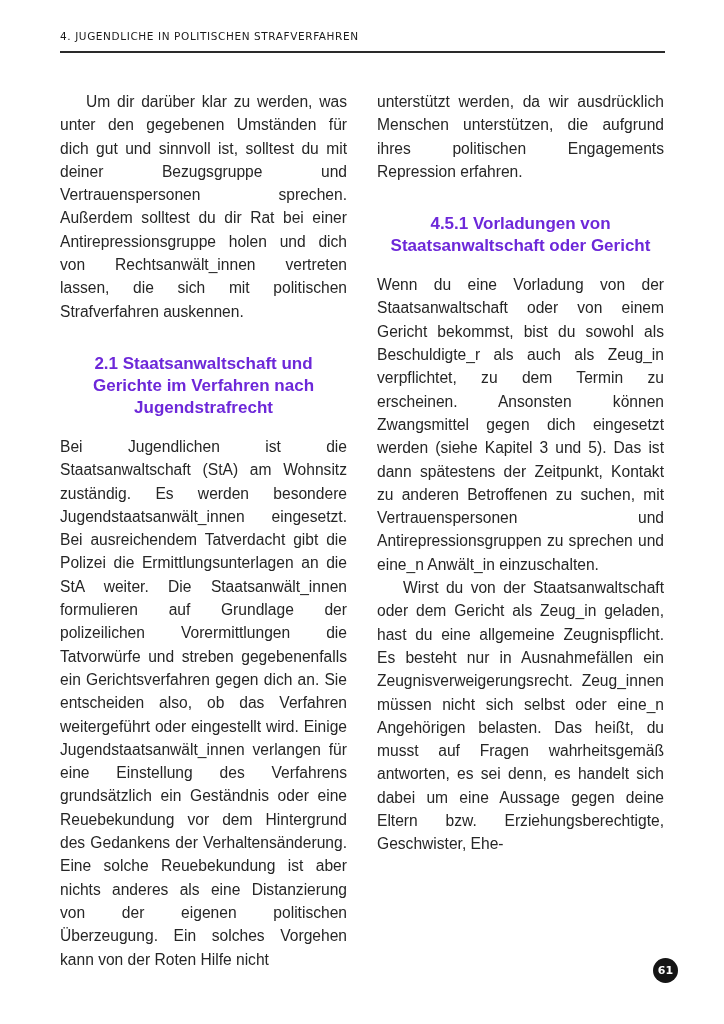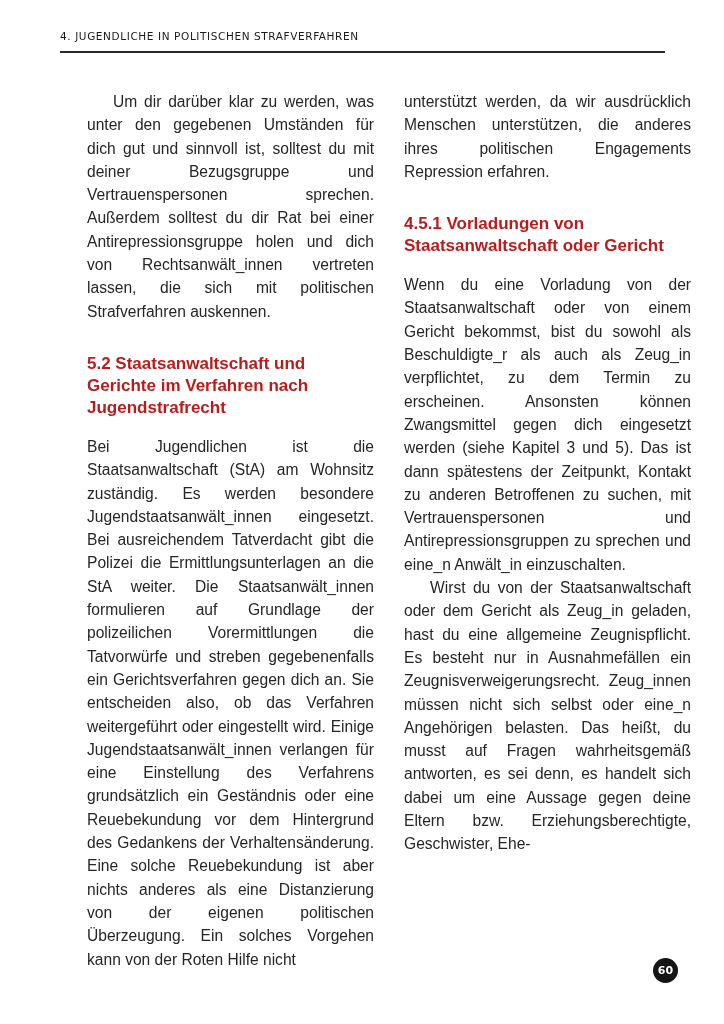--- a/index.html
+++ b/index.html
@@ -9,55 +9,55 @@
   }
   .running-header {
     position: absolute; left: 60px; top: 30px; width: 605px;
     font-family: "DejaVu Sans", sans-serif; font-size: 10.5px;
     letter-spacing: 0.6px; color: #1a1a1a; text-transform: uppercase; font-weight: normal;
     padding-right: 0px;
   }
   .header-rule {
     position: absolute; left: 60px; top: 51px; width: 605px; height: 2px; background: #2a2a2a;
   }
-  .col { position: absolute; width: 287px; margin-left: 27px; }
+  .col { position: absolute; width: 287px; }
   .col-left { left: 60px; top: 90px; }
   .col-right { left: 377px; top: 90px; }
   p {
     margin: 0; font-size: 15.6px; line-height: 23.3px; text-align: justify;
     hyphens: manual;
   }
   p.indent { text-indent: 26px; }
   h2 {
-    margin: 0; font-size: 17px; line-height: 22px; font-weight: bold; color: #b91c1c;
+    margin: 0; font-size: 17px; line-height: 22px; font-weight: bold; color: #6d28d9; text-align: center;
   }
   .gap-before-h { height: 30px; }
   .gap-after-h { height: 16px; }
   .page-badge {
     position: absolute; left: 653px; top: 958px; width: 25px; height: 25px; border-radius: 50%;
     background: #151515; color: #fff; font-size: 11px; font-weight: bold;
     display: flex; align-items: center; justify-content: center; font-family: "DejaVu Sans", sans-serif;
   }
 </style>
 </head>
 <body>
 
 <div class="running-header">4. Jugendliche in politischen Strafverfahren</div>
 <div class="header-rule"></div>
 
 <div class="col col-left">
   <p class="indent">Um dir darüber klar zu werden, was unter den gegebenen Umständen für dich gut und sinnvoll ist, solltest du mit deiner Bezugsgruppe und Vertrauenspersonen sprechen. Außerdem solltest du dir Rat bei einer Antirepressionsgruppe holen und dich von Rechtsanwält_innen vertreten lassen, die sich mit politischen Strafverfahren auskennen.</p>
   <div class="gap-before-h"></div>
-  <h2>5.2 Staatsanwaltschaft und Gerichte im Verfahren nach Jugendstrafrecht</h2>
+  <h2>2.1 Staatsanwaltschaft und Gerichte im Verfahren nach Jugendstrafrecht</h2>
   <div class="gap-after-h"></div>
   <p>Bei Jugendlichen ist die Staatsanwaltschaft (StA) am Wohnsitz zuständig. Es werden besondere Jugendstaatsanwält_innen eingesetzt. Bei ausreichendem Tatverdacht gibt die Polizei die Ermittlungsunterlagen an die StA weiter. Die Staatsanwält_innen formulieren auf Grundlage der polizeilichen Vorermittlungen die Tatvorwürfe und streben gegebenenfalls ein Gerichtsverfahren gegen dich an. Sie entscheiden also, ob das Verfahren weitergeführt oder eingestellt wird. Einige Jugendstaatsanwält_innen verlangen für eine Einstellung des Verfahrens grundsätzlich ein Geständnis oder eine Reuebekundung vor dem Hintergrund des Gedankens der Verhaltensänderung. Eine solche Reuebekundung ist aber nichts anderes als eine Distanzierung von der eigenen politischen Überzeugung. Ein solches Vorgehen kann von der Roten Hilfe nicht</p>
 </div>
 
 <div class="col col-right">
-  <p>unterstützt werden, da wir ausdrücklich Menschen unterstützen, die anderes ihres politischen Engagements Repression erfahren.</p>
+  <p>unterstützt werden, da wir ausdrücklich Menschen unterstützen, die aufgrund ihres politischen Engagements Repression erfahren.</p>
   <div class="gap-before-h"></div>
   <h2>4.5.1 Vorladungen von Staatsanwaltschaft oder Gericht</h2>
   <div class="gap-after-h"></div>
   <p>Wenn du eine Vorladung von der Staatsanwaltschaft oder von einem Gericht bekommst, bist du sowohl als Beschuldigte_r als auch als Zeug_in verpflichtet, zu dem Termin zu erscheinen. Ansonsten können Zwangsmittel gegen dich eingesetzt werden (siehe Kapitel 3 und 5). Das ist dann spätestens der Zeitpunkt, Kontakt zu anderen Betroffenen zu suchen, mit Vertrauenspersonen und Antirepressionsgruppen zu sprechen und eine_n Anwält_in einzuschalten.</p>
   <p class="indent">Wirst du von der Staatsanwaltschaft oder dem Gericht als Zeug_in geladen, hast du eine allgemeine Zeugnispflicht. Es besteht nur in Ausnahmefällen ein Zeugnisverweigerungsrecht. Zeug_innen müssen nicht sich selbst oder eine_n Angehörigen belasten. Das heißt, du musst auf Fragen wahrheitsgemäß antworten, es sei denn, es handelt sich dabei um eine Aussage gegen deine Eltern bzw. Erziehungsberechtigte, Geschwister, Ehe-</p>
 </div>
 
-<div class="page-badge">60</div>
+<div class="page-badge">61</div>
 
 </body></html>

